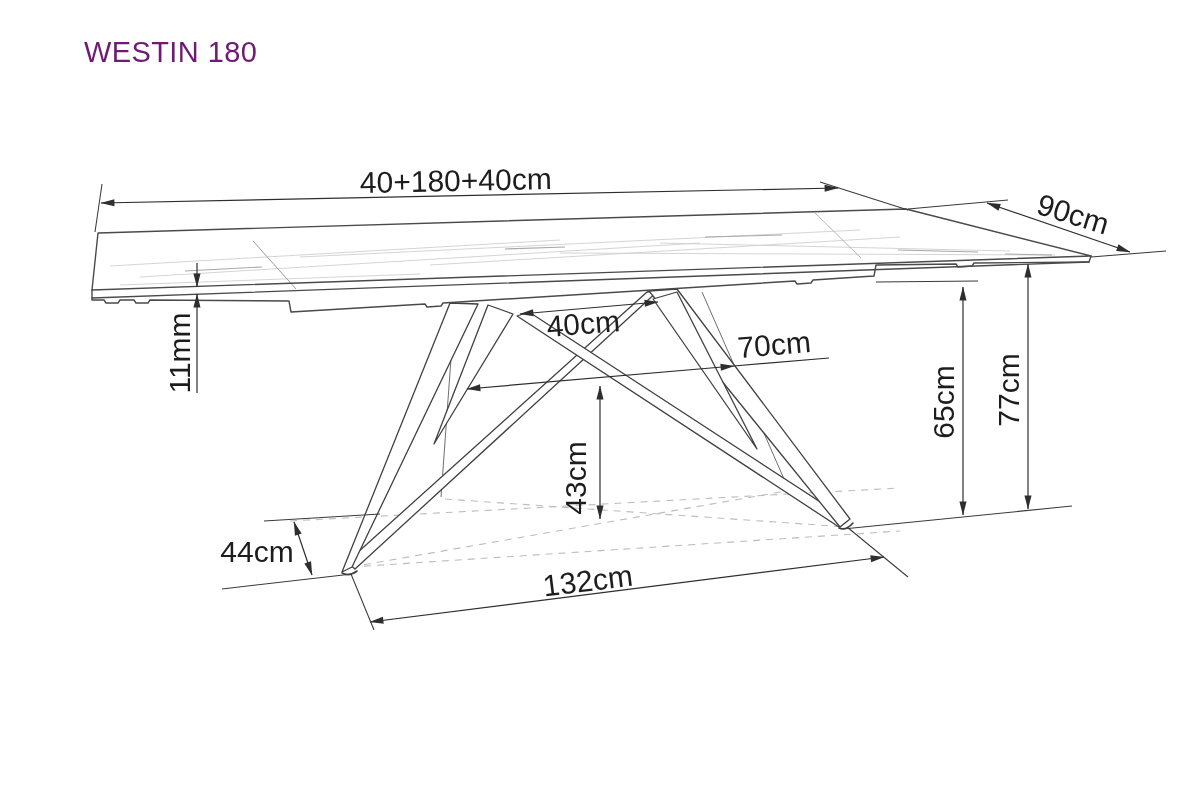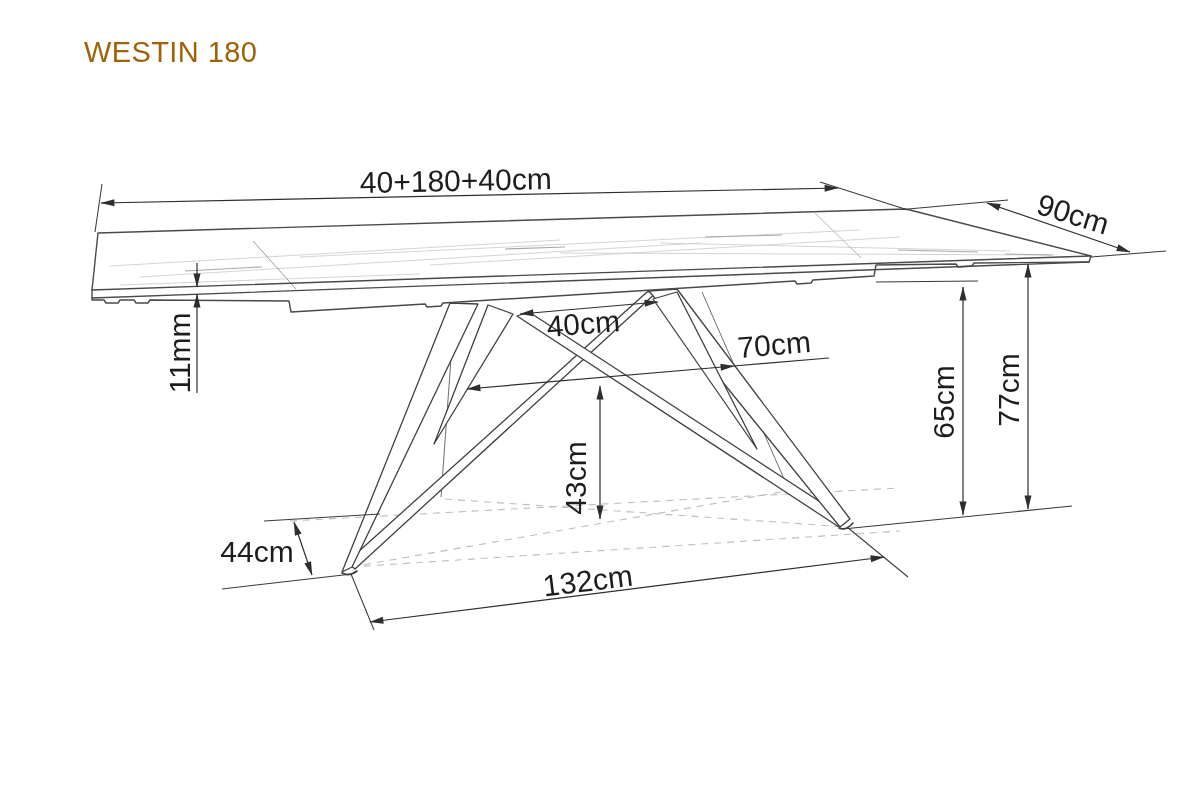--- a/index.html
+++ b/index.html
@@ -1,19 +1,19 @@
 <!DOCTYPE html>
 <html><head>
 <meta charset="utf-8">
 <style>
   html,body{margin:0;padding:0;background:#ffffff;}
   #stage{position:relative;width:1200px;height:800px;background:#ffffff;overflow:hidden;
          font-family:"Liberation Sans",sans-serif;}
   #drawing-title{position:absolute;left:84px;top:36px;font-size:29px;letter-spacing:.4px;
-         color:#a16207;font-family:"Liberation Sans",sans-serif;white-space:nowrap;}
+         color:#701a75;font-family:"Liberation Sans",sans-serif;white-space:nowrap;}
   svg{position:absolute;left:0;top:0;}
   .dim{font-family:"Liberation Sans",sans-serif;font-size:30px;fill:#1d1d1d;text-anchor:middle;}
   .outline{stroke:#4a4a4a;stroke-width:1.4;fill:none;stroke-linecap:round;stroke-linejoin:round;}
   .part{stroke:#414141;stroke-width:1.3;fill:#ffffff;stroke-linejoin:round;}
   .dimline{stroke:#2e2e2e;stroke-width:1.2;fill:none;}
   .extline{stroke:#3a3a3a;stroke-width:1.05;fill:none;}
   .hidden-edge{stroke:#bdbdbd;stroke-width:1.1;fill:none;stroke-dasharray:7 6;}
   .grain{stroke:#cfcfcf;stroke-width:.9;fill:none;}
   .grain2{stroke:#a8a8a8;stroke-width:1.1;fill:none;}
   .seam{stroke:#9a9a9a;stroke-width:1;fill:none;}

